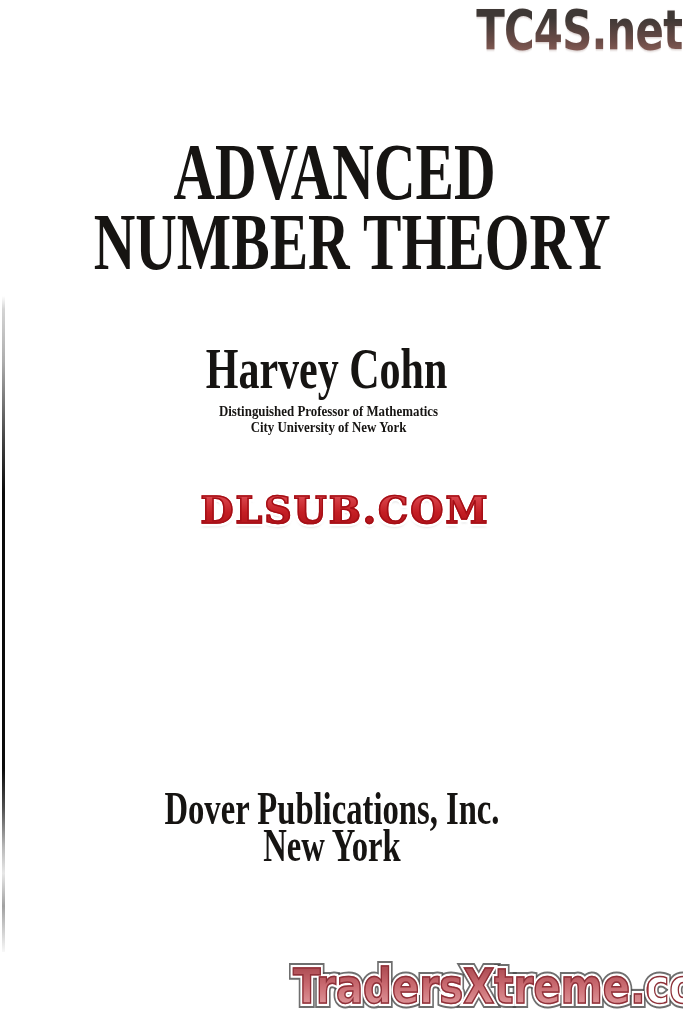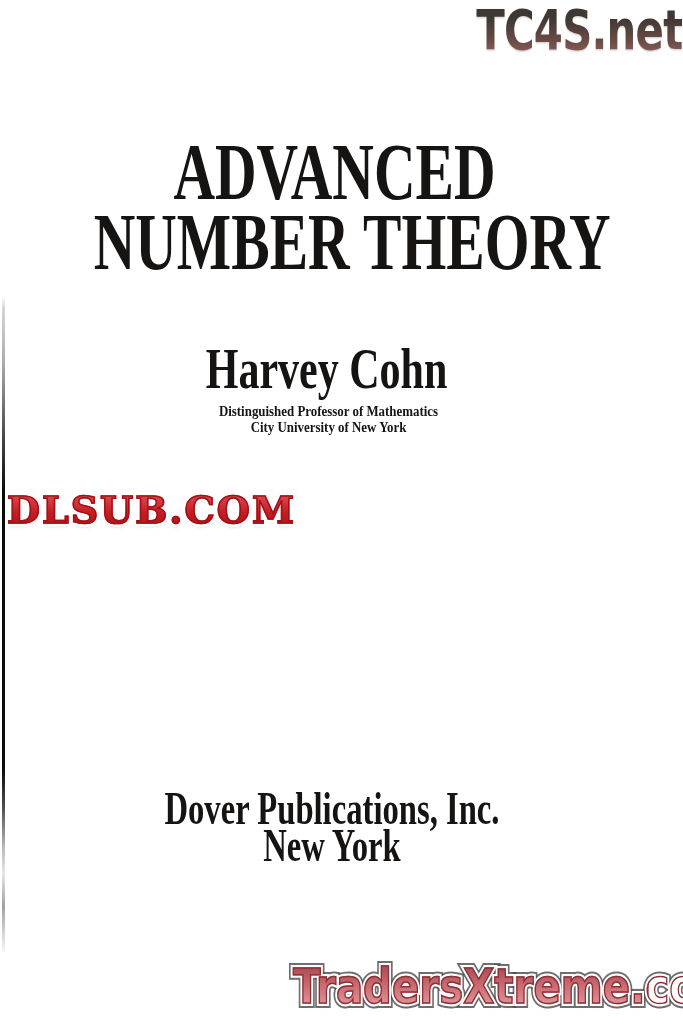--- a/index.html
+++ b/index.html
@@ -56,20 +56,21 @@
     position:absolute; top:404px; left:0; right:26px;
     text-align:center; font-weight:bold;
     font-size:15px; line-height:15.5px; color:var(--ink);
     transform:scaleX(0.86); transform-origin:50% 0;
   }
   .affil span { display:block; }
 
   
   .wm-dlsub {
     position:absolute; top:488px; left:7px; right:0; height:50px;
+    text-align:center;
     font-family:"DejaVu Serif", serif; font-weight:bold;
     font-size:38px; line-height:44px; letter-spacing:2px;
     white-space:nowrap;
   }
   .wm-dlsub span { position:absolute; left:0; right:0; top:0; }
   .dlsub-stroke {
     -webkit-text-stroke:7px #ffffff; color:#ffffff;
     text-shadow:0 3px 3px rgba(110,110,110,0.55), 0 1px 2px rgba(130,130,130,0.4);
   }
   .dlsub-fill {

